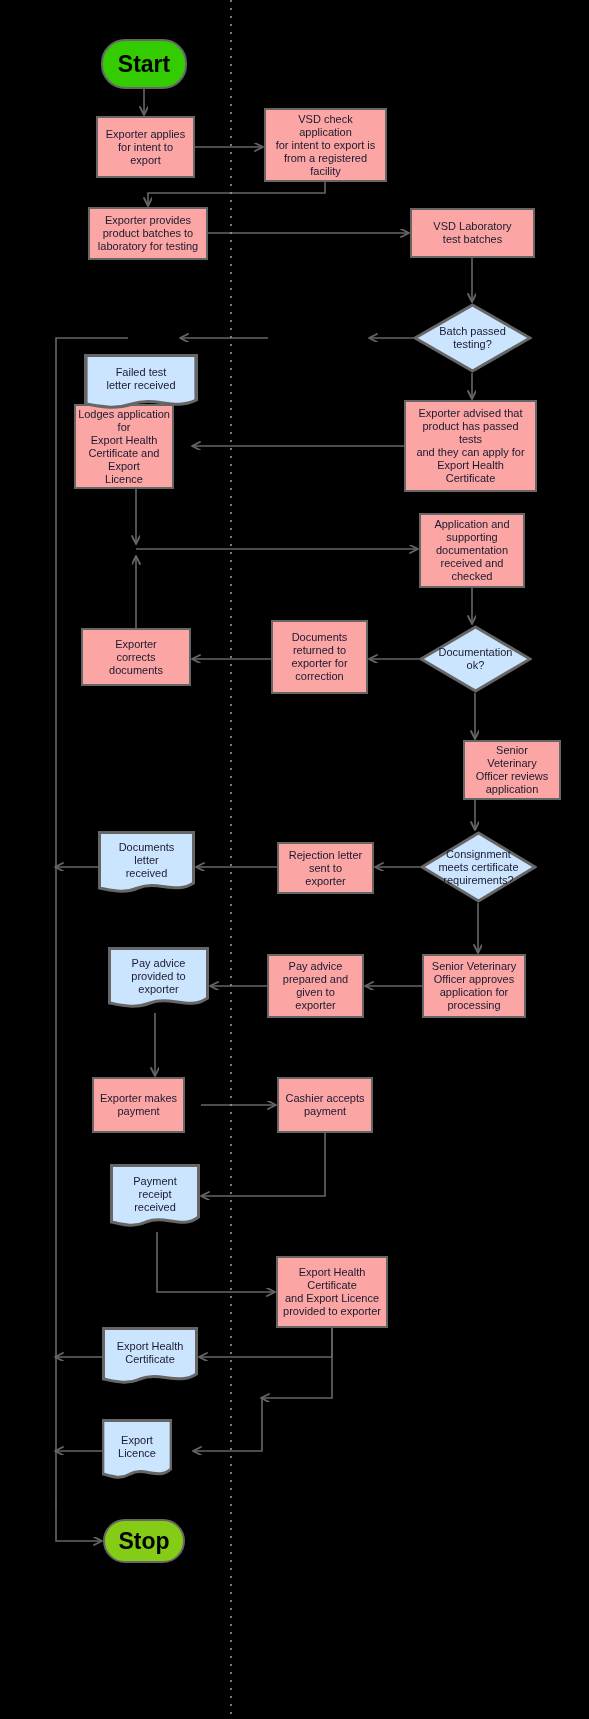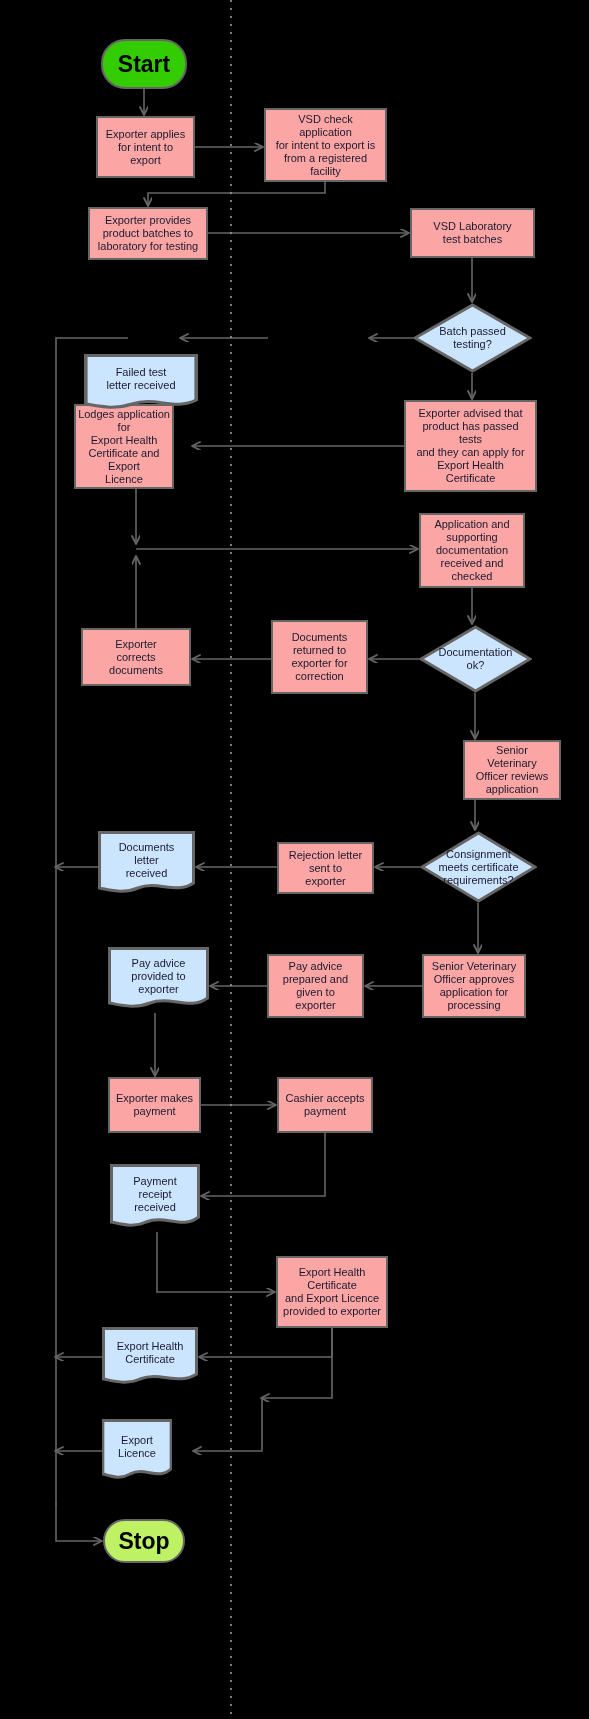--- a/index.html
+++ b/index.html
@@ -6,21 +6,21 @@
   body{width:589px;height:1719px;font-family:"Liberation Sans",sans-serif;}
   #stage{position:relative;width:589px;height:1719px;overflow:hidden;background:#000;}
   svg#wires{position:absolute;left:0;top:0;width:589px;height:1719px;}
   .node{position:absolute;box-sizing:border-box;display:flex;align-items:center;
         justify-content:center;text-align:center;color:#1a1a2e;
         font-size:11px;line-height:13px;white-space:pre-line;}
   .proc{background:#fca5a5;border:2px solid #666666;}
   .term{color:#000;font-weight:bold;font-size:23px;border:2px solid #666666;
         border-radius:24px;}
   .start{background:#33cc00;}
-  .stop{background:#bef264;}
+  .stop{background:#84cc16;}
   .docshape{background:transparent;border:none;}
   .docshape .lbl{position:relative;z-index:2;width:100%;padding-bottom:8px;}
   .docshape svg{position:absolute;left:0;top:0;width:100%;height:100%;z-index:1;}
   .diam{background:transparent;border:none;}
   .diam .lbl{position:relative;z-index:2;width:92%;}
   .diam svg{position:absolute;left:0;top:0;width:100%;height:100%;z-index:1;}
 </style>
 </head>
 <body>
 
@@ -246,21 +246,21 @@
 
   <div class="node docshape" style="left:108px;top:947px;width:101px;height:66px;">
     <svg viewBox="0 0 101 66" preserveAspectRatio="none">
       <path d="M1.5,1.5 H99.5 V51 C82,64 62,48 42,56 C27,62 13,58 1.5,56 Z" fill="#cce5ff" stroke="#666666" stroke-width="3"></path>
     </svg>
     <span class="lbl">Pay advice
 provided to
 exporter</span>
   </div>
 
-  <div class="node proc" style="left:108px;top:1077px;width:93px;height:56px;">
+  <div class="node proc" style="left:92px;top:1077px;width:93px;height:56px;">
     <span>Exporter makes
 payment</span>
   </div>
 
   <div class="node proc" style="left:277px;top:1077px;width:96px;height:56px;">
     <span>Cashier accepts
 payment</span>
   </div>
 
   <div class="node docshape" style="left:110px;top:1164px;width:90px;height:68px;">

